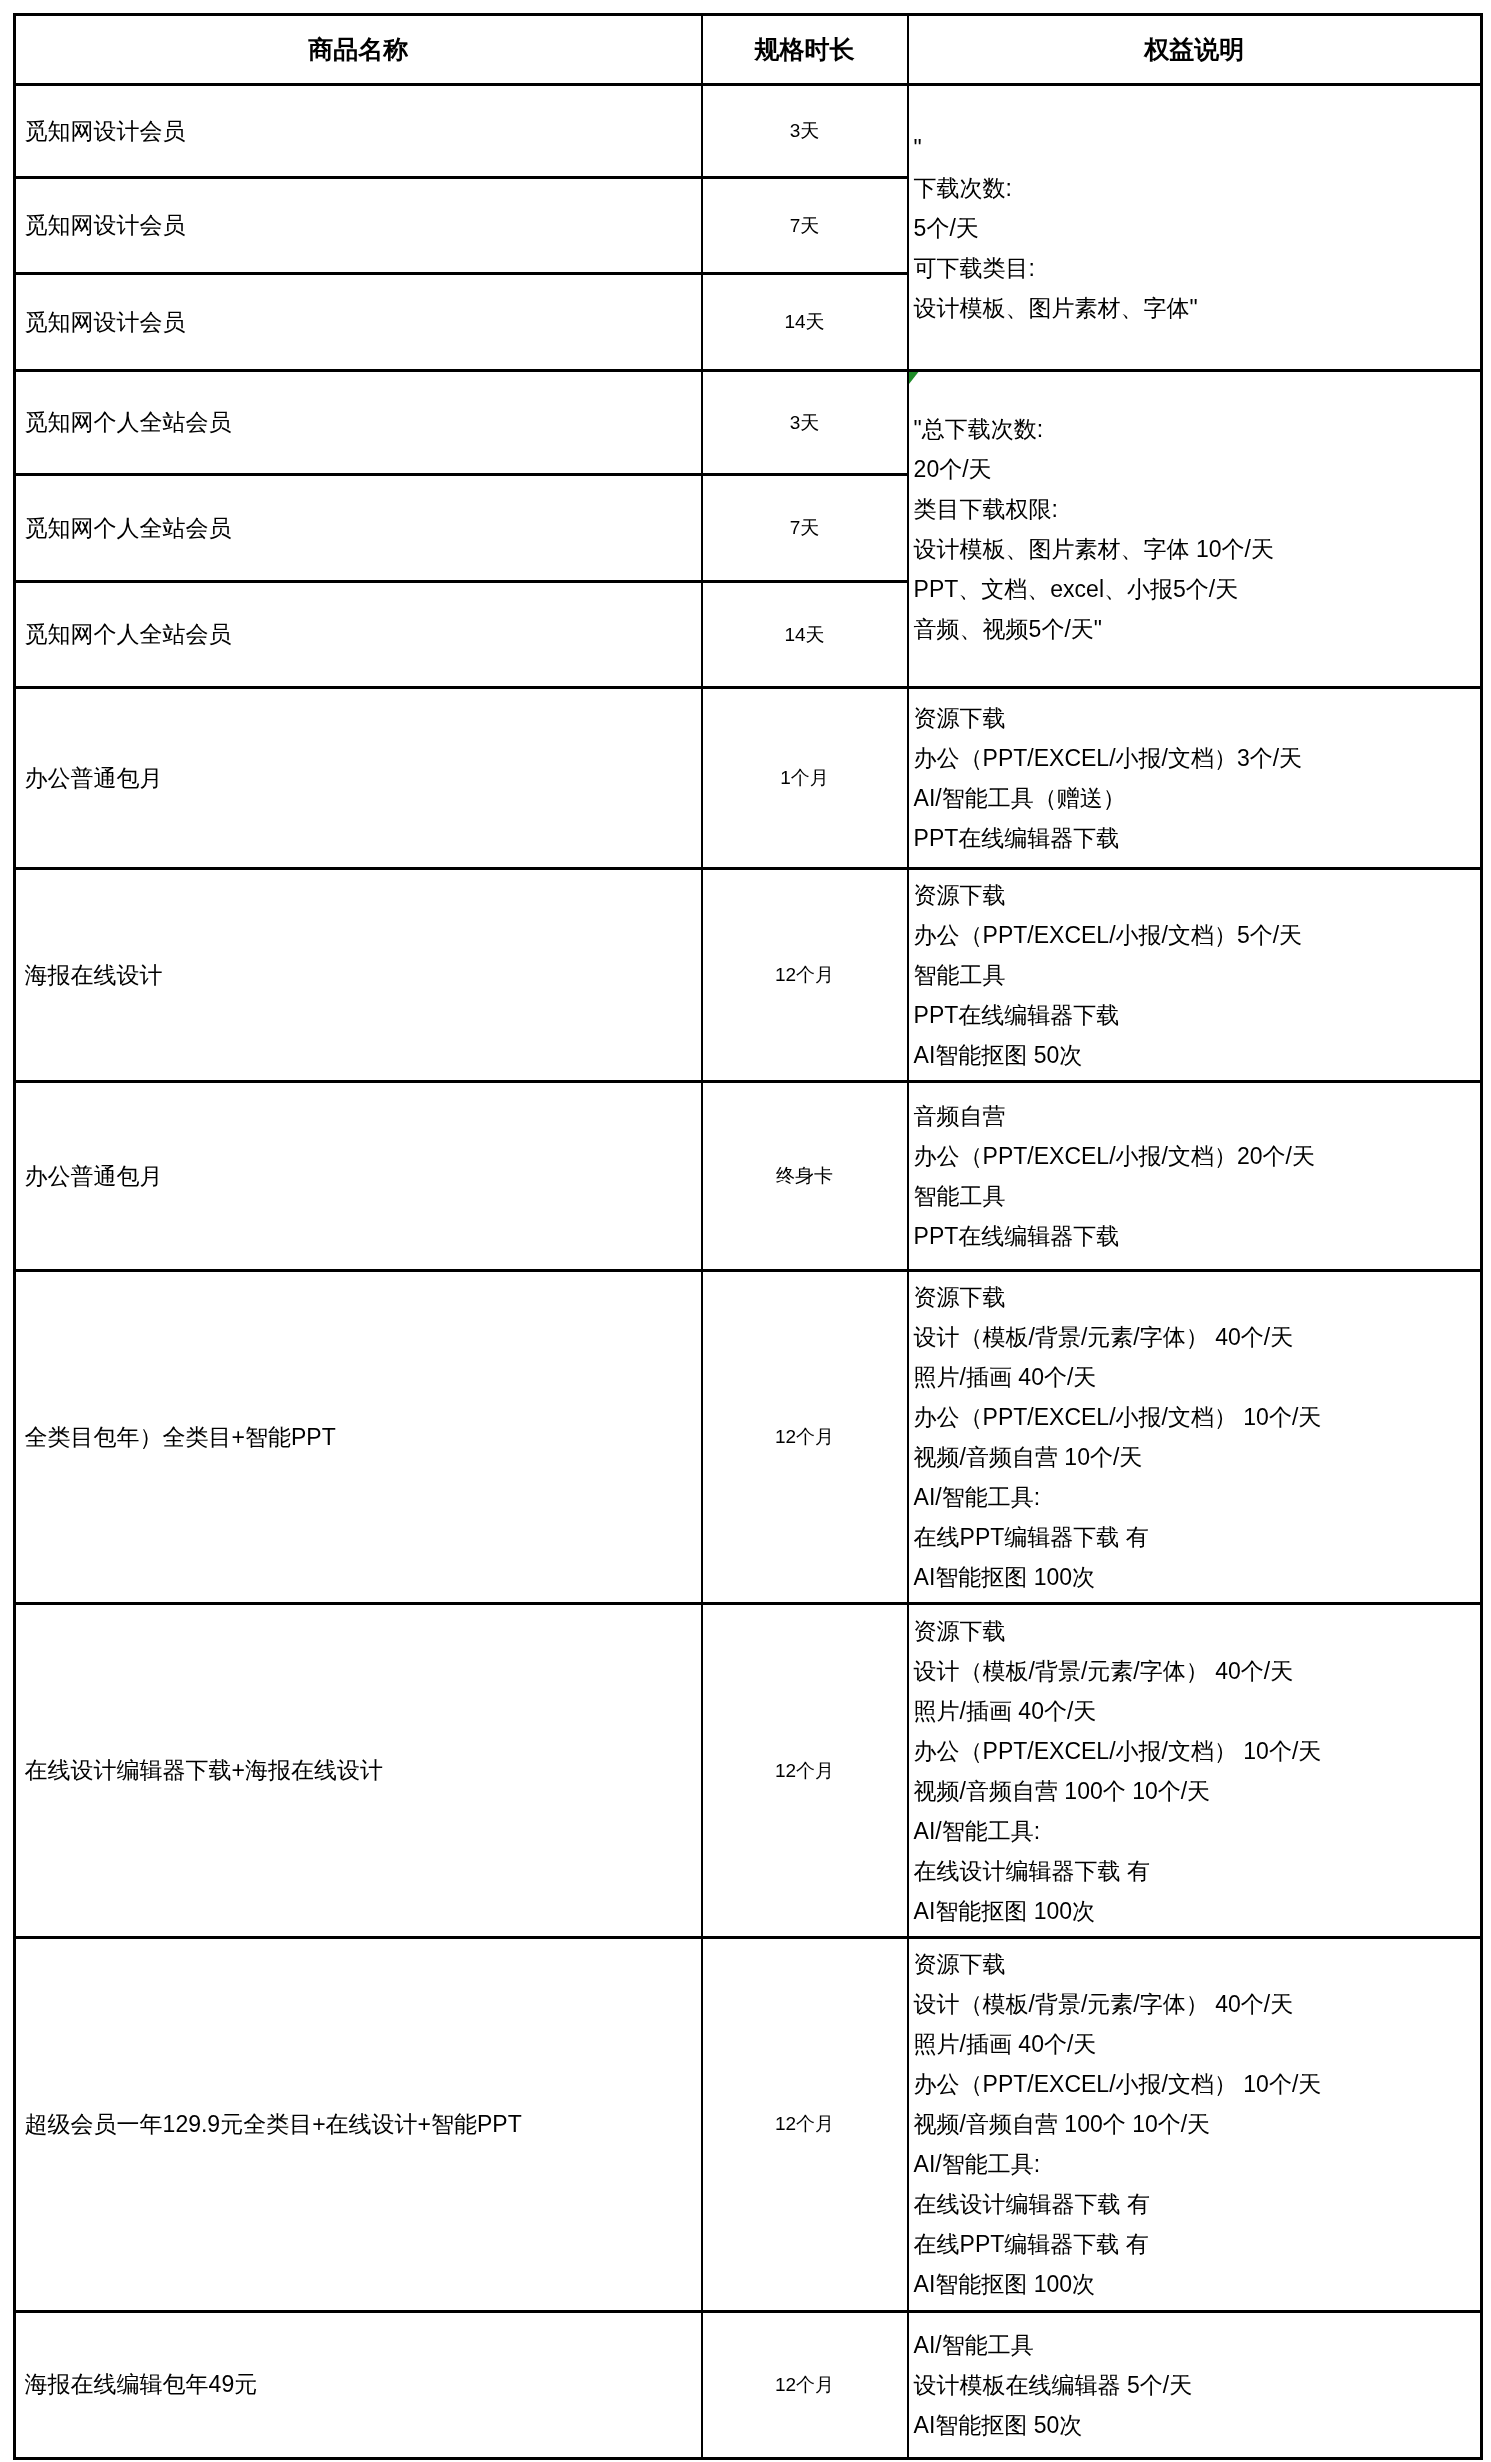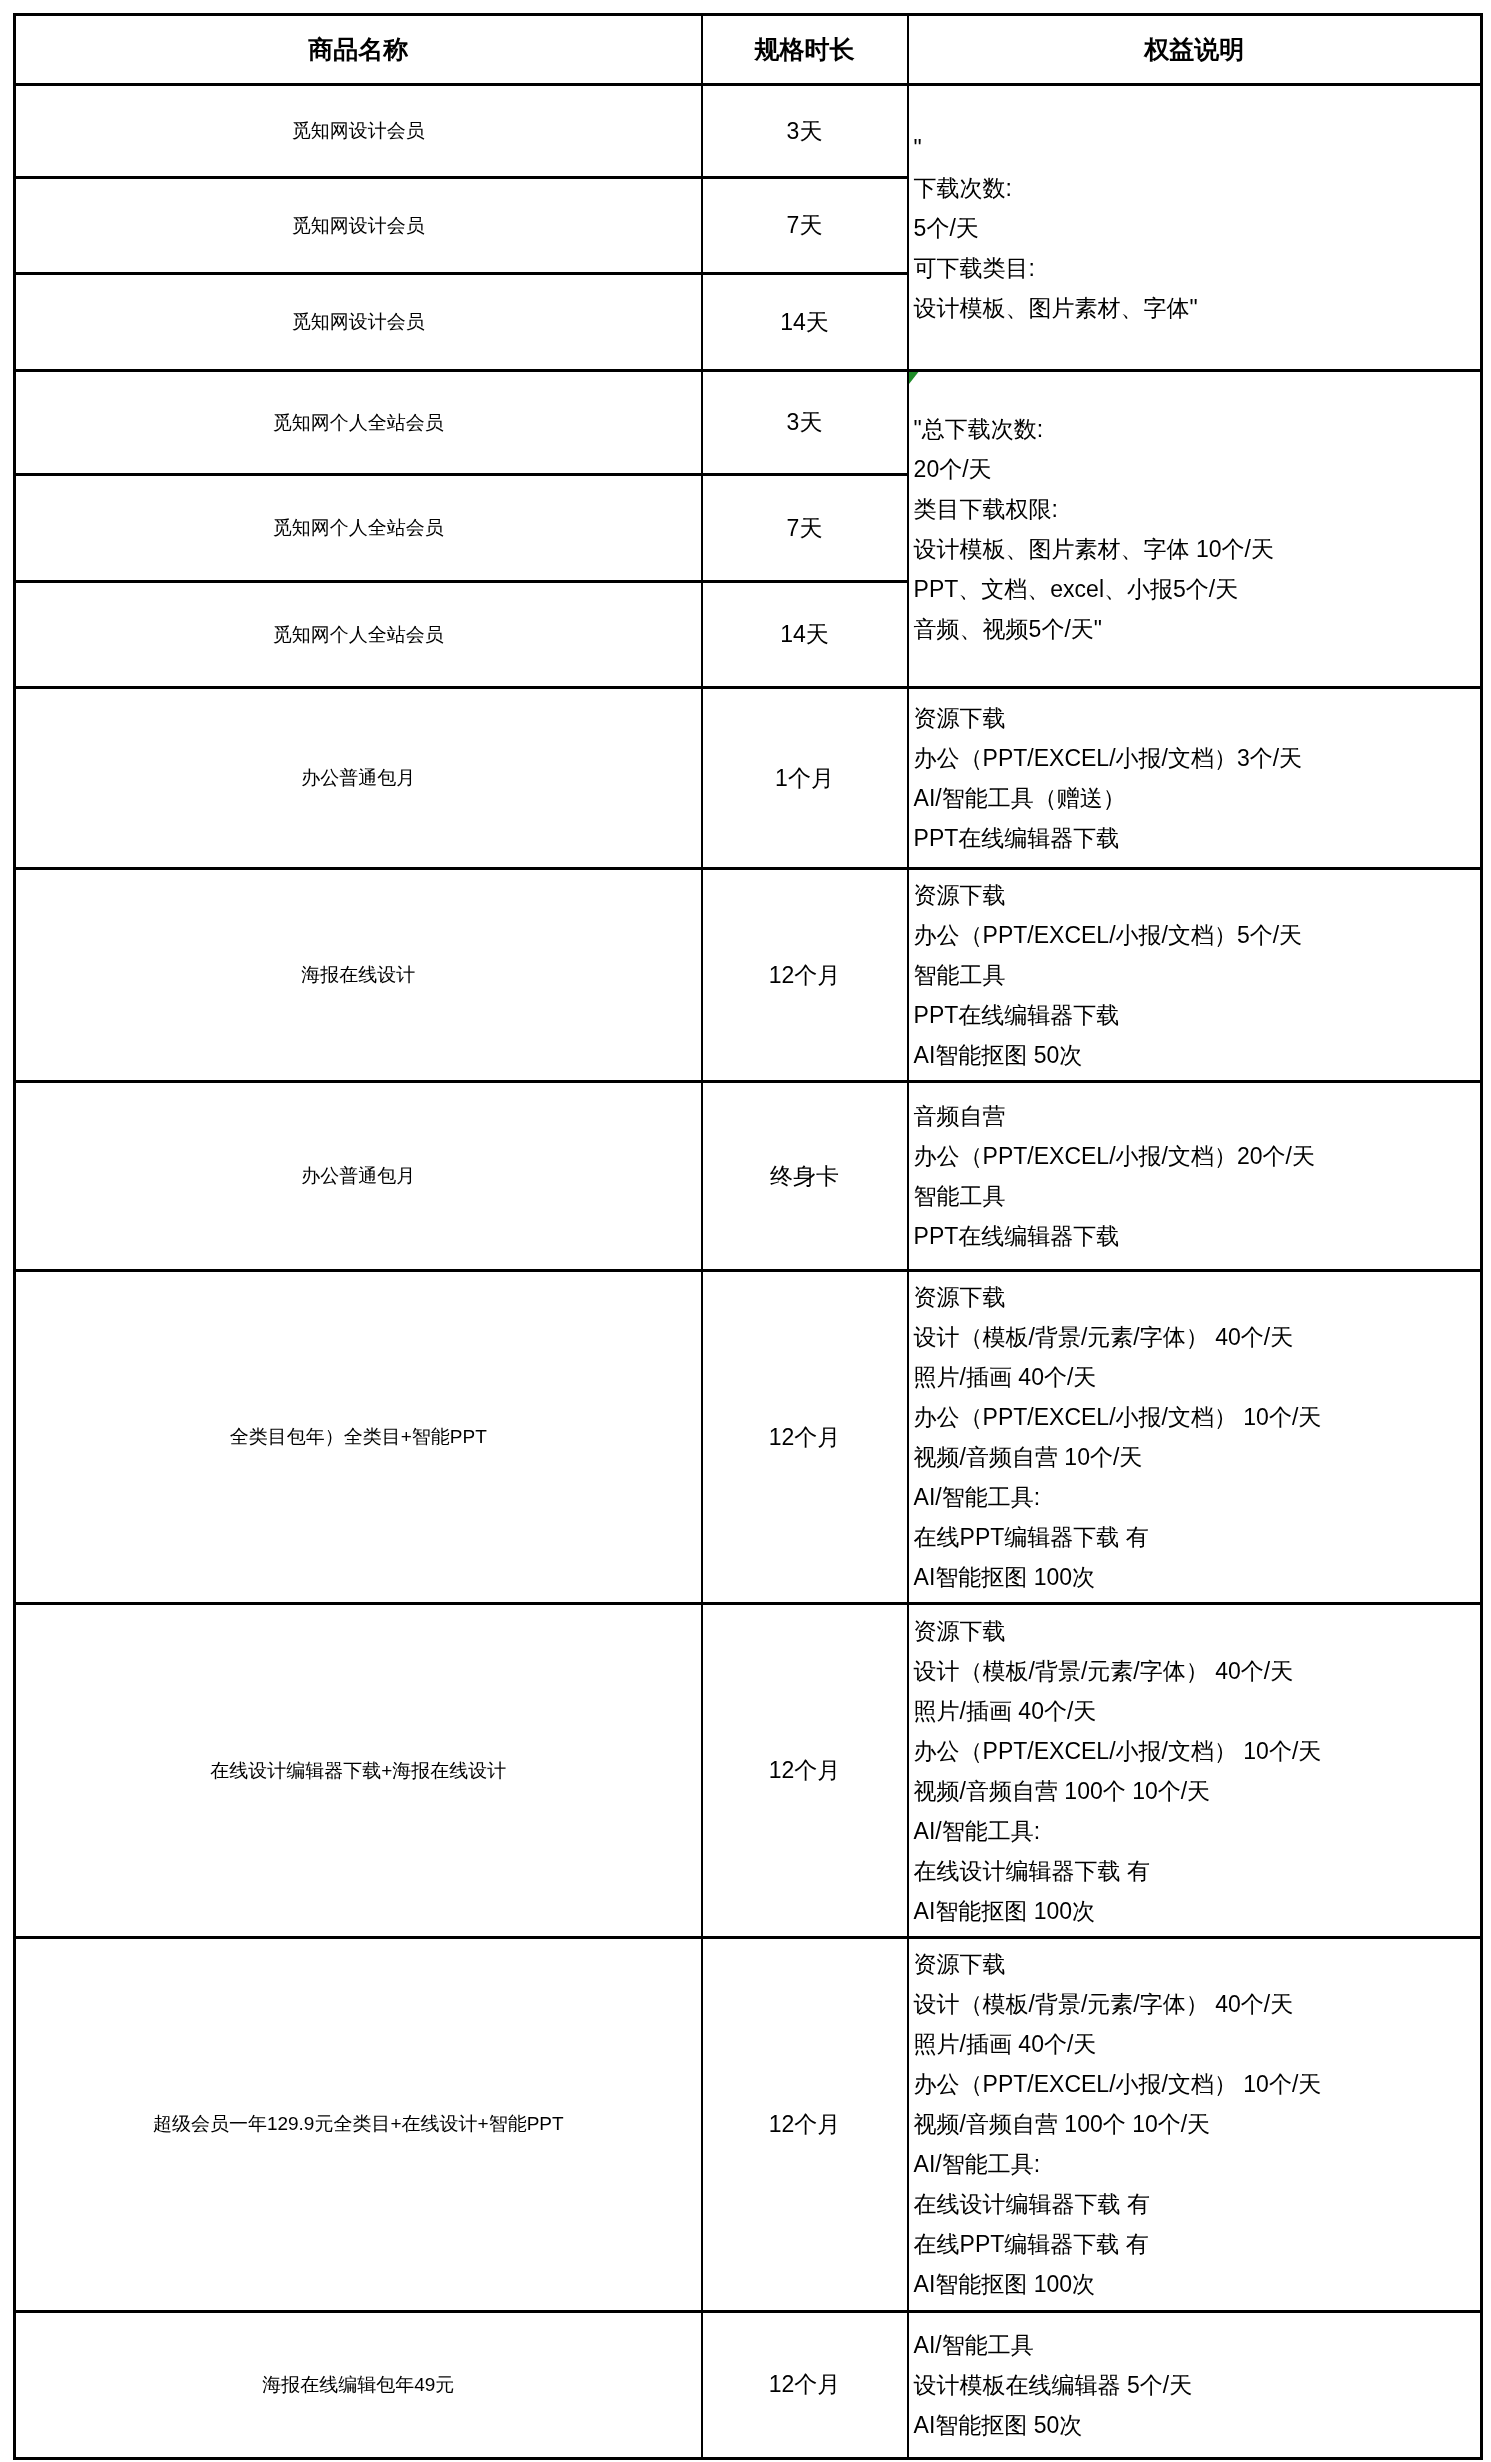--- a/index.html
+++ b/index.html
@@ -2,22 +2,22 @@
 <html style="font-size:13.7px"><head>
 <meta charset="utf-8">
 <style>
   html,body{margin:0;padding:0;background:#ffffff;}
   body{width:1492px;height:2462px;position:relative;font-family:"Liberation Sans",sans-serif;color:#000;}
   .sheet{position:absolute;top:13px;left:13px;}
   table.grid{border-collapse:collapse;table-layout:fixed;width:1467px;background:#fff;}
   table.grid{border:3.4px solid #000;}
   .grid th,.grid td{border:2.6px solid #000;border-top-width:3.4px;border-bottom-width:3.4px;overflow:hidden;}
   .grid th{font-size:25px;font-weight:700;text-align:center;vertical-align:middle;padding:0;margin-left:30px;}
-  td.c-name{font-size:19px;text-align:center;vertical-align:middle;padding:0 8.6px;}
-  td.c-dur{font-size:23px;text-align:center;vertical-align:middle;padding:0;}
+  td.c-name{font-size:23px;text-align:left;vertical-align:middle;padding:0 8.6px;}
+  td.c-dur{font-size:19px;text-align:center;vertical-align:middle;padding:0;}
   td.c-ben{font-size:23px;vertical-align:middle;text-align:left;padding:5.1px 8.6px 5.1px 5.1px;position:relative;}
   .ben-text{display:block;white-space:pre-line;line-height:40px;}
   .corner-tri{position:absolute;top:0;left:0;width:12px;height:12px;line-height:0;}
 </style>
 </head>
 <body>
 
 <div class="sheet">
   <table class="grid">
     <colgroup>

